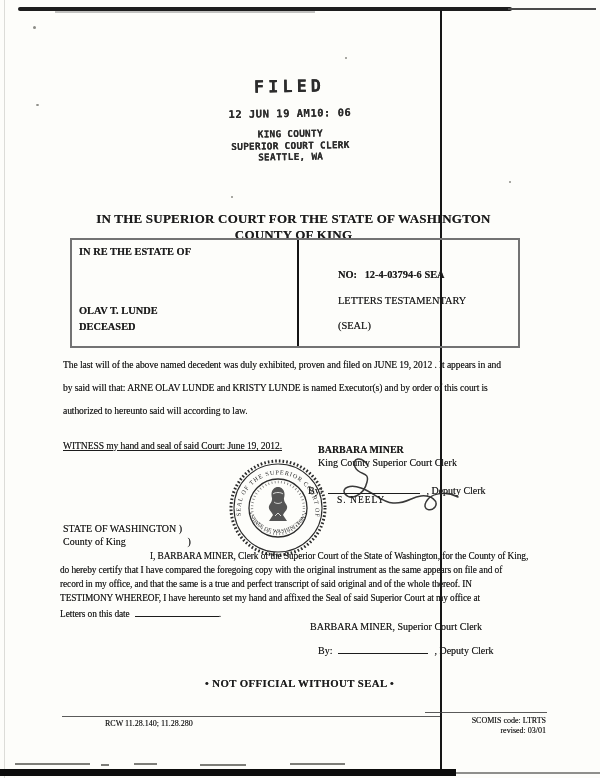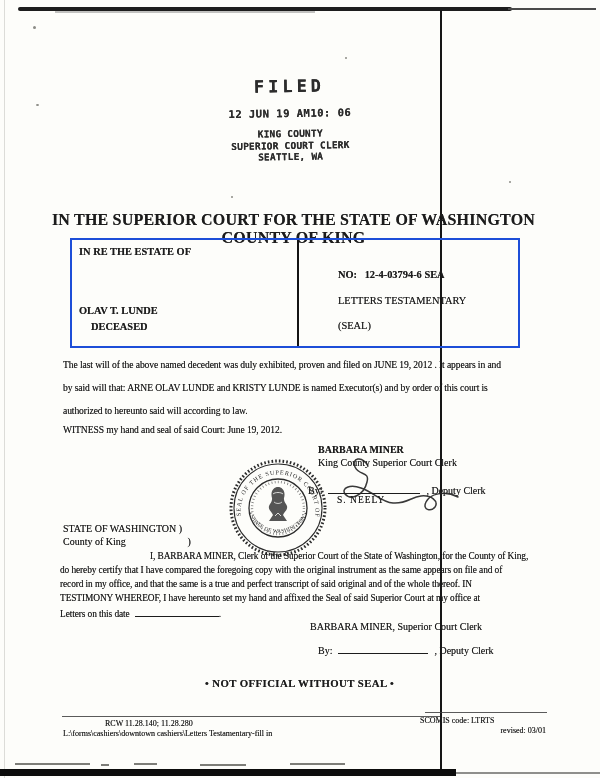--- a/index.html
+++ b/index.html
@@ -23,25 +23,25 @@
   .stamp {
     left:170px; top:76px; width:240px; text-align:center;
     font-family:"DejaVu Sans Mono", monospace; font-weight:bold; color:#2c2c2c;
     transform:rotate(-1deg); text-shadow:0 0 0.6px #3a3a3a;
   }
   .stamp .filed { font-size:17px; letter-spacing:4px; }
   .stamp .dt    { font-size:10.5px; margin-top:11px; letter-spacing:0.5px; }
   .stamp .off   { font-size:9.5px; line-height:11.5px; margin-top:9px; letter-spacing:0.2px; }
 
   
-  .title-wrap { left:0; top:211px; width:587px; text-align:center; font-size:16px; font-weight:bold; letter-spacing:0.2px; }
+  .title-wrap { left:0; top:211px; width:587px; text-align:center; font-size:13px; font-weight:bold; letter-spacing:0.2px; }
   .title-wrap div { white-space:nowrap; }
 
   
-  .cap-box { left:70px; top:238px; width:446px; height:106px; border:2px solid #1d4ed8; }
+  .cap-box { left:70px; top:238px; width:446px; height:106px; border:2px solid #737373; }
   .cap-divider { position:absolute; left:225px; top:0; width:1.5px; height:100%; background:#141414; }
   .cap-box .cell-text { position:absolute; font-size:10.4px; font-weight:bold; white-space:nowrap; }
 
   .bodyline { font-size:9.6px; letter-spacing:-0.1px; }
   .certline { font-size:9.4px; letter-spacing:-0.1px; }
 
   .fill-line { display:inline-block; border-bottom:1px solid #1c1c1c; height:0.95em; vertical-align:baseline; }
 
   .sig-small { font-size:10px; }
   .notice { font-size:10.8px; font-weight:bold; letter-spacing:0.4px; }
@@ -83,33 +83,33 @@
 
   <div class="abs title-wrap ink">
     <div>IN THE SUPERIOR COURT FOR THE STATE OF WASHINGTON</div>
     <div>COUNTY OF KING</div>
   </div>
 
   <div class="abs cap-box">
     <div class="cap-divider"></div>
     <div class="cell-text ink" style="left:7px;top:6px;">IN RE THE ESTATE OF</div>
     <div class="cell-text ink" style="left:7px;top:30px;margin-top:35px;">OLAV T. LUNDE</div>
-    <div class="cell-text ink" style="left:7px;top:81px;margin-left:12px;">DECEASED</div>
+    <div class="cell-text ink" style="left:7px;top:81px;">DECEASED</div>
     <div class="cell-text ink" style="left:266px;top:29px;">
       <span>NO:</span>
       <span style="margin-left:5px;">12-4-03794-6 SEA</span>
     </div>
     <div class="cell-text ink" style="left:266px;top:55px;font-weight:normal;">LETTERS TESTAMENTARY</div>
     <div class="cell-text ink" style="left:266px;top:80px;font-weight:normal;">(SEAL)</div>
   </div>
 
   <div class="abs bodyline ink" style="left:63px;top:359px;">The last will of the above named decedent was duly exhibited, proven and filed on  JUNE 19, 2012 . It appears in and</div>
   <div class="abs bodyline ink" style="left:63px;top:382px;">by said will that:  ARNE OLAV LUNDE and KRISTY LUNDE   is named Executor(s) and by order of this court is</div>
   <div class="abs bodyline ink" style="left:63px;top:405px;">authorized to hereunto said will according to law.</div>
-  <div class="abs bodyline ink" style="left:63px;top:424px;">WITNESS my hand and seal of said Court:    June 19, 2012.</div>
+  <div class="abs bodyline ink" style="left:63px;top:440px;text-decoration:underline;">WITNESS my hand and seal of said Court:    June 19, 2012.</div>
 
   <div class="abs sig-small ink" style="left:318px;top:444px;font-weight:bold;">BARBARA MINER</div>
   <div class="abs sig-small ink" style="left:318px;top:457px;">King County Superior Court Clerk</div>
   <div class="abs sig-small ink" style="left:308px;top:483px;">
     <span>By:</span>
     <span class="fill-line" style="width:92px;margin-left:3px;"></span>
     <span style="margin-left:4px;">, Deputy Clerk</span>
   </div>
   <div class="abs ink" style="left:337px;top:495px;font-size:9.5px;letter-spacing:1px;">S. NEELY</div>
 
@@ -160,22 +160,21 @@
     <span>By:</span>
     <span class="fill-line" style="width:90px;margin-left:3px;"></span>
     <span style="margin-left:4px;">, Deputy Clerk</span>
   </div>
 
   <div class="abs notice ink" style="left:205px;top:677px;">• NOT OFFICIAL WITHOUT SEAL •</div>
 
   <div class="rule" style="left:62px;top:716px;width:378px;"></div>
   <div class="rule" style="left:425px;top:712px;width:122px;"></div>
   <div class="abs foot ink" style="left:63px;top:719px;padding-left:42px;">RCW 11.28.140; 11.28.280</div>
-  <div class="abs foot ink" style="left:63px;top:729px;">L:\forms\cashiers\downtown cashiers\Letters Testamentary-fill in</div>
-  <div class="abs foot ink" style="left:420px;top:716px;width:126px;">SCOMIS code:  LTRTS</div>
+  <div class="abs foot ink" style="left:420px;top:716px;width:126px;text-align:right;">SCOMIS code:  LTRTS</div>
   <div class="abs foot ink" style="left:420px;top:726px;width:126px;text-align:right;">revised:  03/01</div>
 
   <div class="dash" style="left:15px;top:763px;width:75px;"></div>
   <div class="dash" style="left:101px;top:764px;width:8px;"></div>
   <div class="dash" style="left:134px;top:763px;width:23px;"></div>
   <div class="dash" style="left:200px;top:764px;width:46px;"></div>
   <div class="dash" style="left:290px;top:763px;width:55px;"></div>
   <div class="abs bottom-bar"></div>
   <div class="abs bottom-bar2"></div>
 

